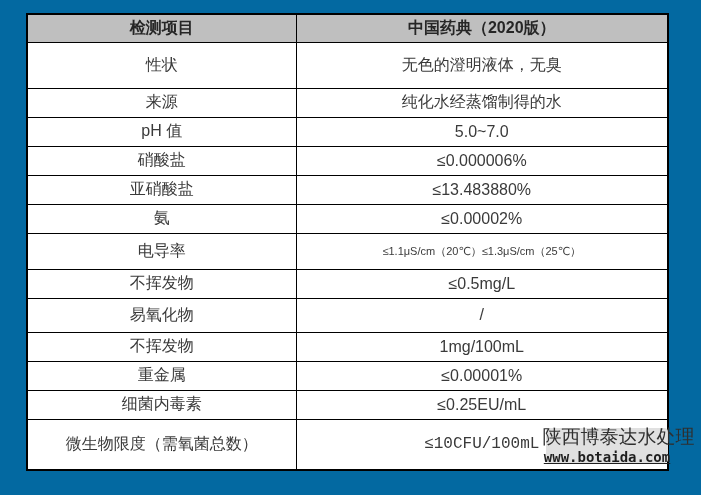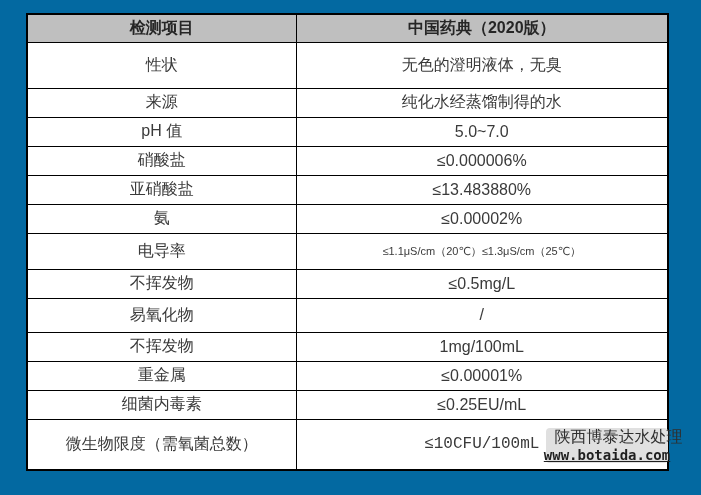--- a/index.html
+++ b/index.html
@@ -63,21 +63,21 @@
     height: 35px;
     background: #e0e0e0;
     border-radius: 4px;
     display: flex;
     flex-direction: column;
     align-items: center;
     justify-content: center;
     line-height: 1.25;
   }
   .wm-company {
-    font-size: 16px;
+    font-size: 19px;
     color: #2f2f2f;
     white-space: nowrap;
     padding-left: 23px;
   }
   .wm-url {
     font-family: "DejaVu Sans Mono", "Liberation Mono", monospace;
     font-size: 14px;
     font-weight: bold;
     color: #1f1f1f;
     text-decoration: underline;

